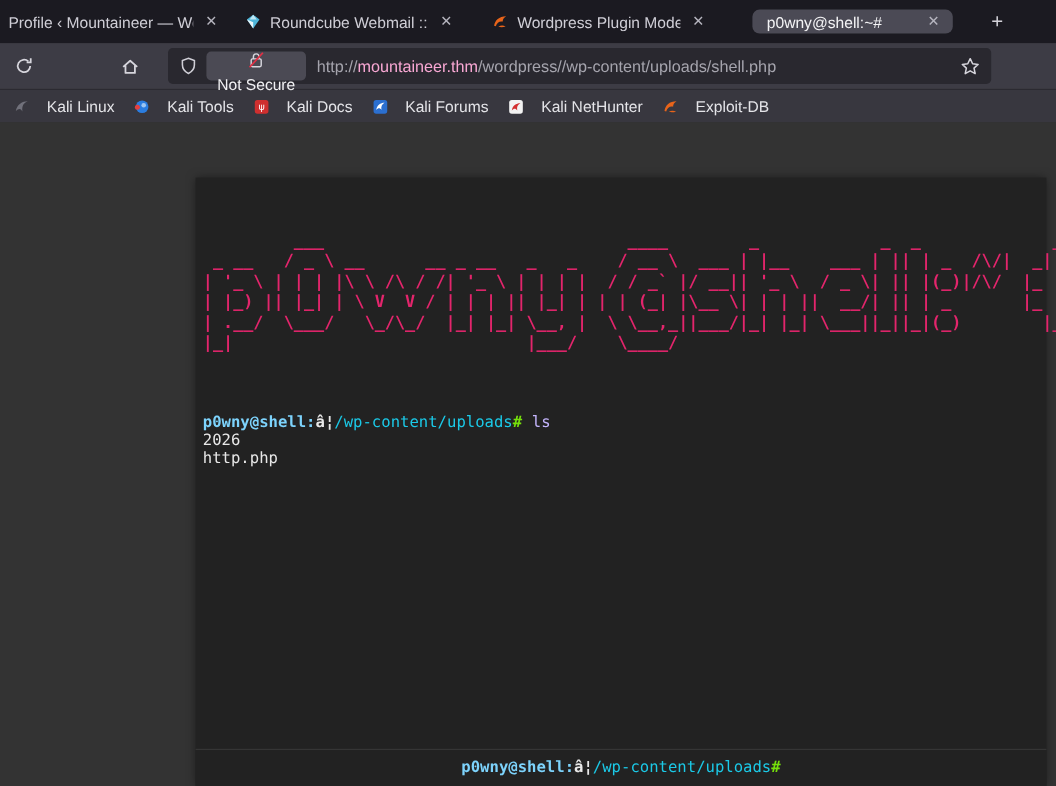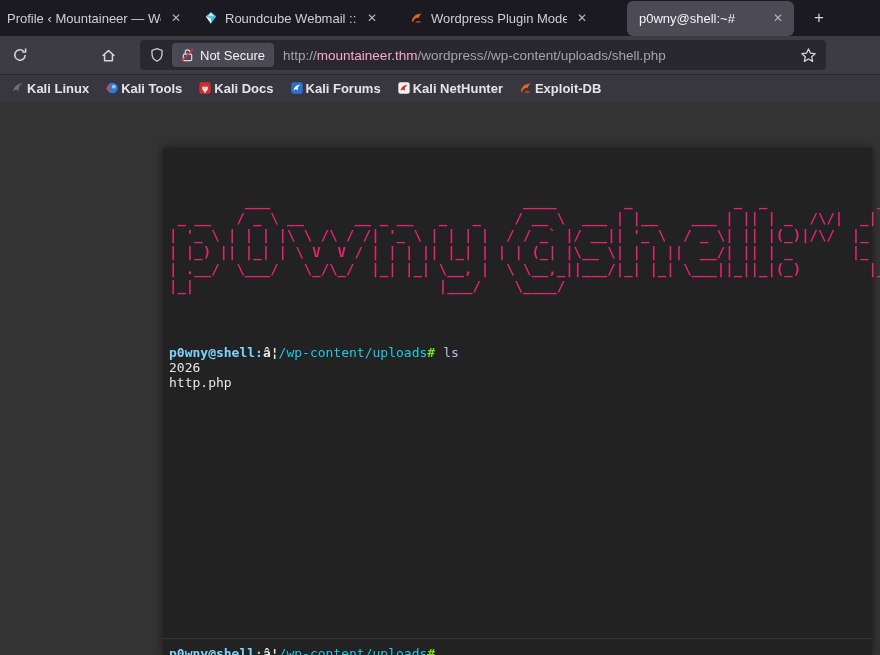--- a/index.html
+++ b/index.html
@@ -15,21 +15,21 @@
   .tab {
     height:36px; display:flex; align-items:center; gap:7px;
     padding:0 8px; color:#cfced6; font-size:13px; overflow:hidden; cursor:default;
   }
   .tab .tab-title { flex:1; white-space:nowrap; overflow:hidden; }
   .tab-close { color:#b6b5bf; font-size:12px; padding:1px 3px; border-radius:3px; flex:none; }
   .tab1 { width:192px; padding-left:7px; }
   .tab2 { width:196px; padding-left:12px; }
   .tab3 { width:196px; margin-left:14px; padding-left:8px; }
   .tab-active {
-    margin:4px 0 4px 29px; width:167px; height:35px; background:#4b4a55;
+    margin:4px 12px 4px 29px; width:167px; height:20px; background:#4b4a55;
     border-radius:6px; color:#f4f4f6; padding:0 8px 0 12px;
   }
   .newtab-btn {
     margin-left:12px; width:26px; height:26px; border-radius:4px;
     color:#d4d3da; font-size:17px; display:flex; align-items:center; justify-content:center;
   }
   .favicon { width:14px; height:14px; flex:none; }
 
   
   .navbar { height:38px; background:#3d3c45; position:relative; }
@@ -38,34 +38,34 @@
     display:flex; align-items:center; justify-content:center;
   }
   .reload-btn { left:6px; }
   .home-btn { left:94px; }
   .urlbar {
     position:absolute; left:140px; top:4px; width:686px; height:30px;
     background:#29282f; border-radius:4px; display:flex; align-items:center; padding:0 9px;
   }
   .chip {
     height:24px; background:#4b4a54; border-radius:4px; display:flex; align-items:center;
-    gap:6px; padding:0 9px; margin:0 9px 0 7px; color:#f1f1f3; font-size:13px; white-space:nowrap;
+    gap:6px; padding:0 9px; margin:0 9px 0 7px; color:#f1f1f3; font-size:13px; white-space:nowrap;flex-direction:column;
   }
   .lock-wrap { position:relative; width:13px; height:14px; }
   .url-text { font-size:13.5px; white-space:nowrap; overflow:hidden; flex:1; }
   .url-dim { color:#a5a4ad; }
   .url-domain { color:#f9a8d4; }
   .star-btn { margin-left:auto; display:flex; align-items:center; }
 
   
   .bookmarks {
     height:28px; background:#38373f; display:flex; align-items:center;
     padding-left:3px; font-size:13px; color:#e4e4e8; border-top:1px solid rgba(0,0,0,.22);
   }
-  .bm { display:flex; gap:2px; padding:3px 8px; border-radius:3px; white-space:nowrap;font-weight:bold; }
+  .bm { display:flex; align-items:center; gap:14px; padding:3px 8px; border-radius:3px; white-space:nowrap; }
   .bm-icon { width:14px; height:14px; flex:none; }
 
   
   .viewport { height:553px; background:#333; position:relative; overflow:hidden; }
   .shell {
     position:absolute; left:163px; right:8px; top:46px; bottom:0;
     background:#222; box-shadow:0 0 8px rgba(0,0,0,.5);
   }
   .shell-content {
     padding:45px 6px 0 6px;
@@ -77,25 +77,26 @@
     font-size:14px; line-height:17px; font-weight:bold;
     color:#e3256c; text-align:left; margin:0 0 50px 0; white-space:pre;
   }
   .prompt-user { color:#7dd3fc; font-weight:bold; }
   .prompt-ellipsis { color:#e8e8e8; font-weight:bold; }
   .prompt-path { color:#1bc9e7; font-weight:normal; }
   .prompt-symbol { color:#75df0b; font-weight:bold; }
   .cmd { margin-left:8px; color:#c4b5fd; }
   .out-line { white-space:pre; }
   .shell-input-row {
-    position:absolute; left:0; right:0; bottom:0; height:17px;
+    position:absolute; left:0; right:0; bottom:0; height:31px;
     border-top:1px solid rgba(255,255,255,.09);
     padding:7px 6px 9px 6px;
     font-family:"DejaVu Sans Mono", monospace; font-size:13px; line-height:15px;
     background:#222;
+    text-align:center;
   }
 </style>
 </head>
 <body>
 
 <div class="tabbar">
   <div class="tab tab1">
     <span class="tab-title">Profile ‹ Mountaineer — Wor</span>
     <span class="tab-close">✕</span>
   </div>

